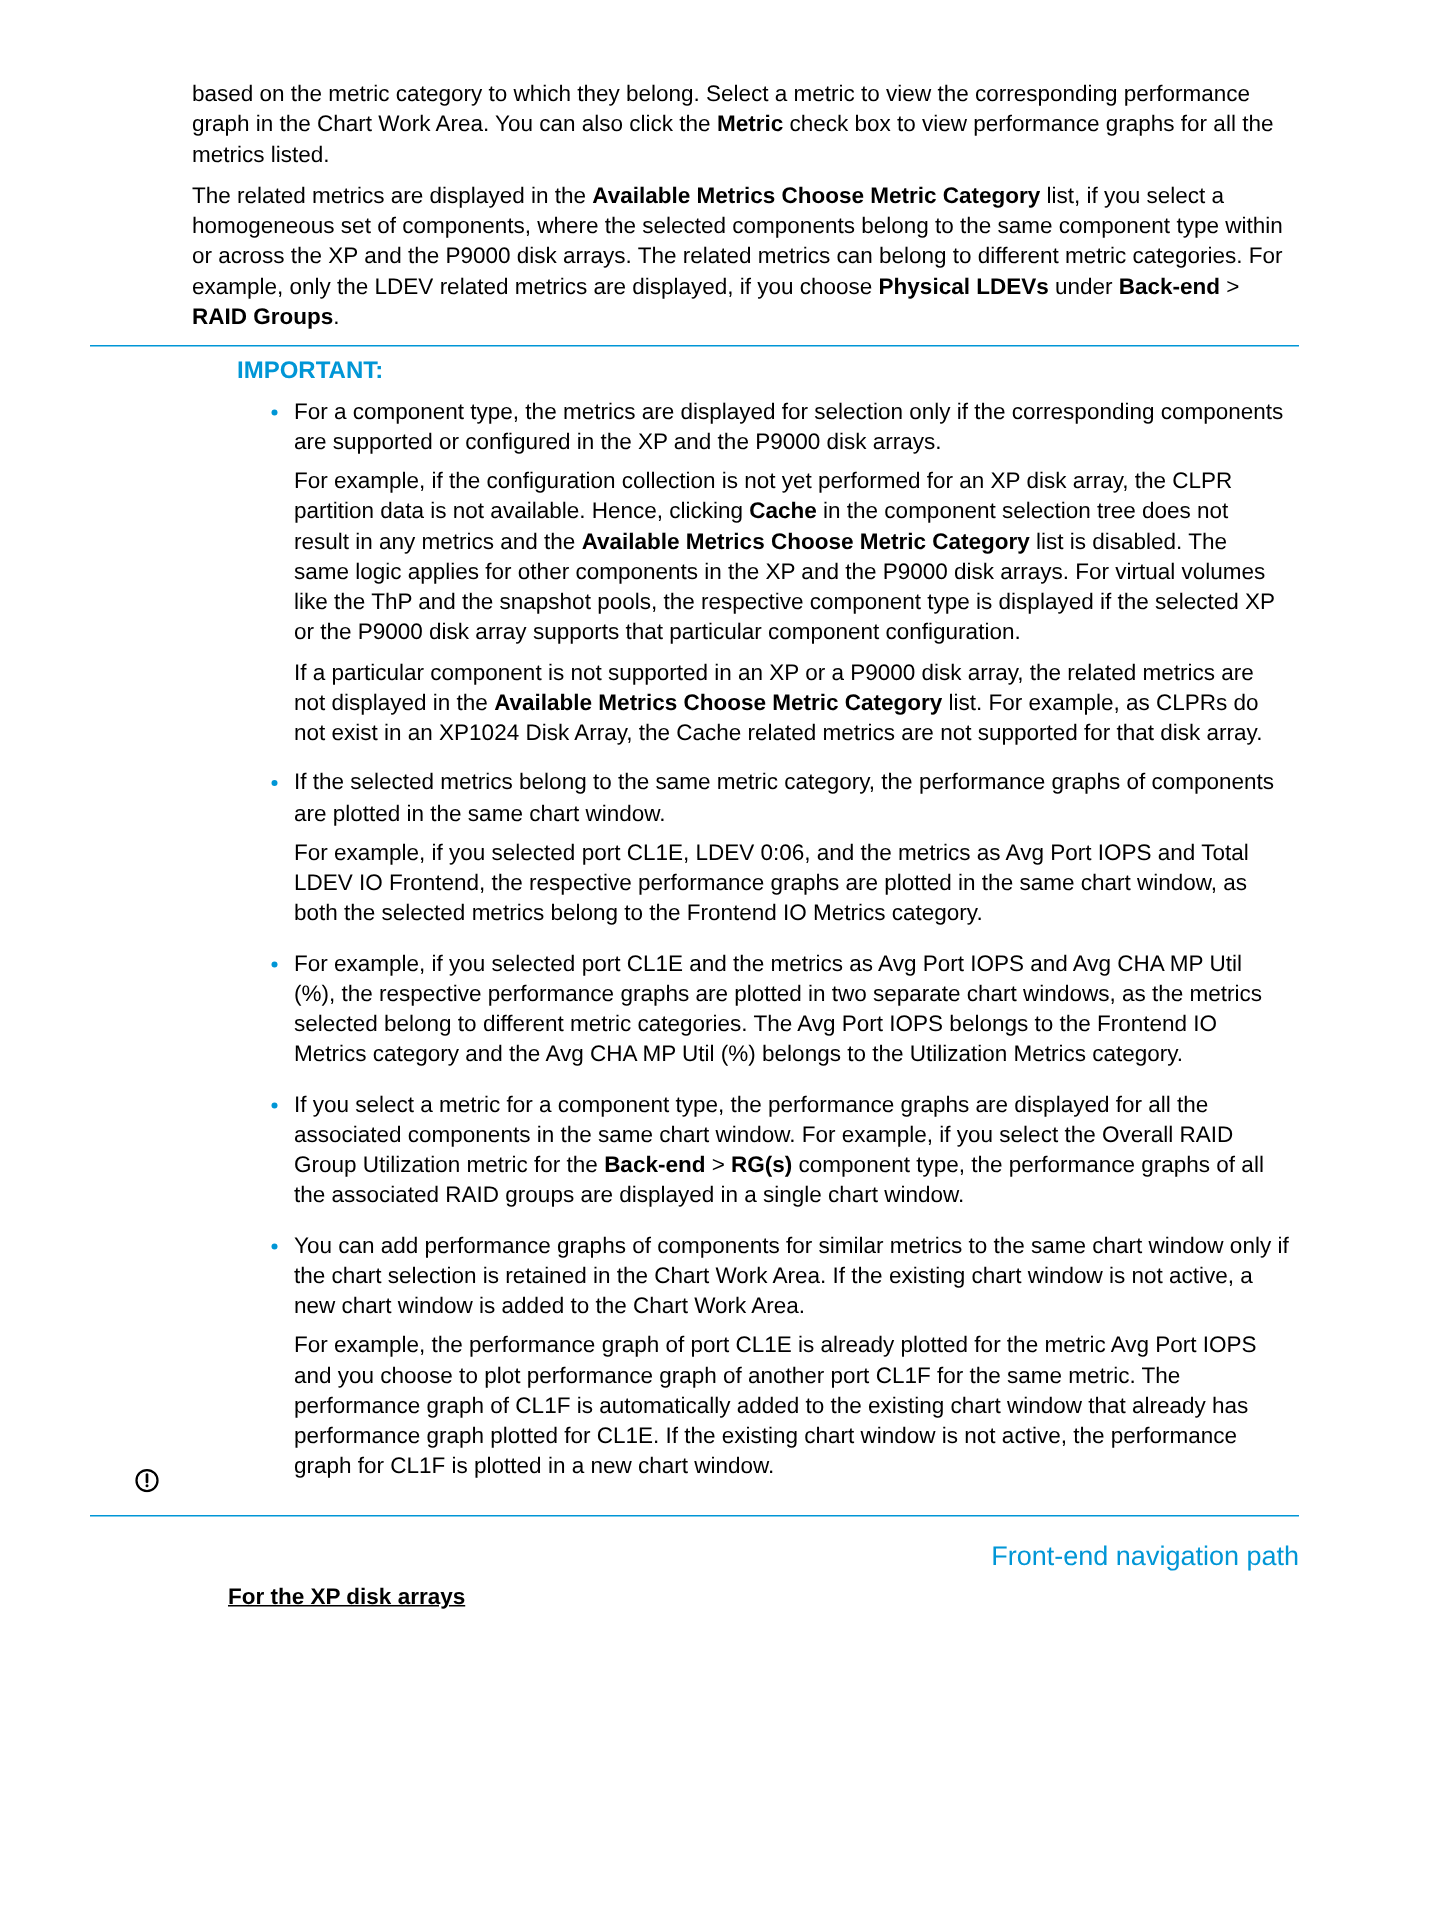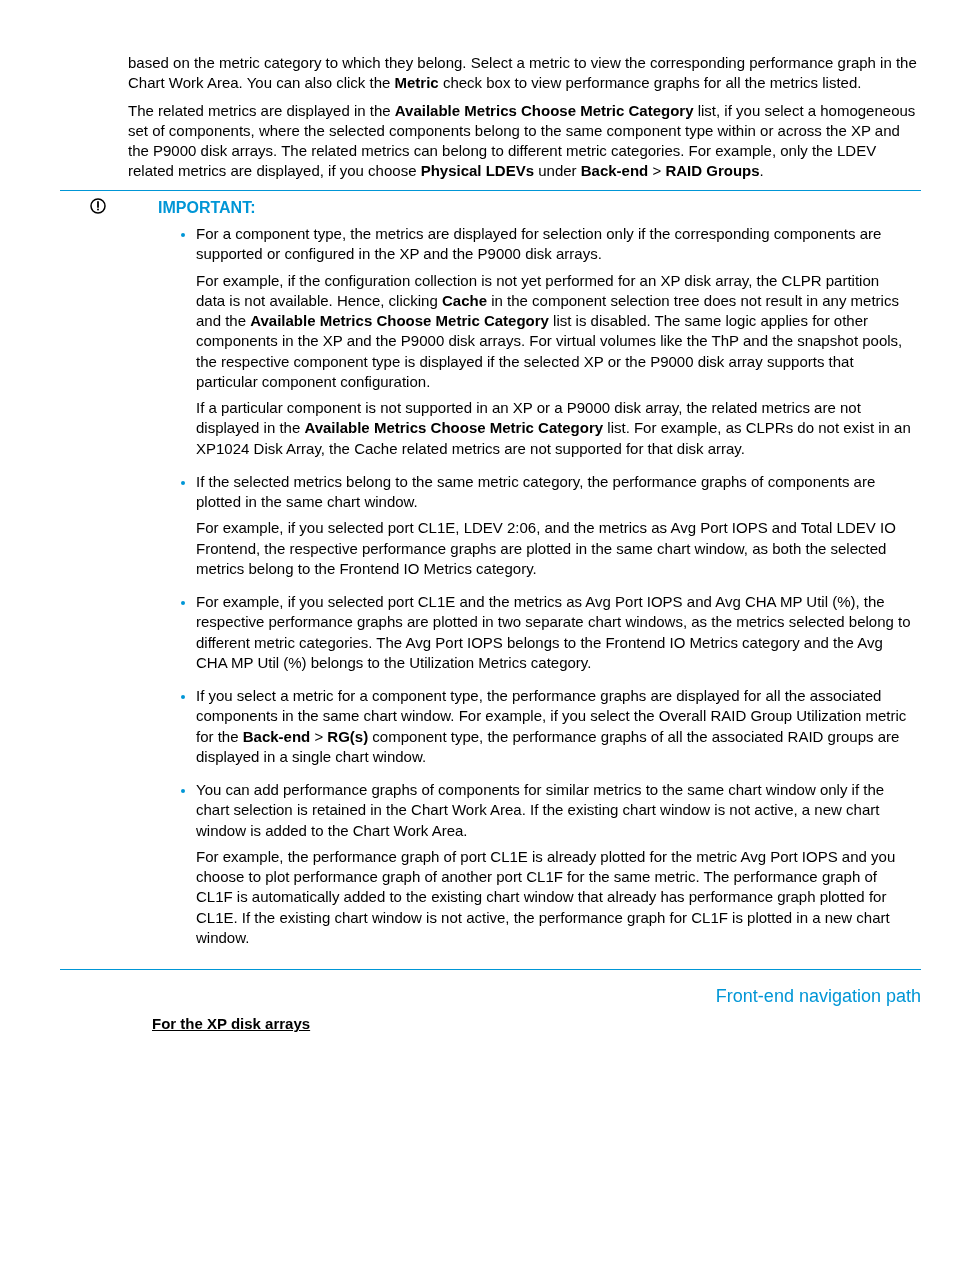--- a/index.html
+++ b/index.html
@@ -6,36 +6,36 @@
       font-family: Arial, Helvetica, sans-serif;
       font-size: 15px;
       line-height: 1.35;
       color: #000;
       margin: 0;
       padding: 0;
       width: 954px;
       background: #fff;
     }
     .page {
-      padding: 53px 33px 40px 60px;
+      padding: 53px 88px 40px 60px;
     }
     .content-indent {
       margin-left: 68px;
     }
     .para {
       margin: 0 0 7px 0;
     }
     .hr {
       border: none;
       border-top: 1.5px solid #0096d6;
       margin: 8px 0 6px 0;
     }
     .important-row {
       display: flex;
-      align-items: flex-start;
+      align-items: flex-end;
     }
     .important-icon {
       width: 68px;
       flex-shrink: 0;
       padding-left: 30px;
       padding-top: 1px;
     }
     .important-icon svg {
       width: 16px;
       height: 16px;
@@ -113,21 +113,21 @@
           <span>For a component type, the metrics are displayed for selection only if the corresponding components are supported or configured in the XP and the P9000 disk arrays.</span>
           <p class="li-para">
             <span>For example, if the configuration collection is not yet performed for an XP disk array, the CLPR partition data is not available. Hence, clicking </span><b>Cache</b><span> in the component selection tree does not result in any metrics and the </span><b>Available Metrics Choose Metric Category</b><span> list is disabled. The same logic applies for other components in the XP and the P9000 disk arrays. For virtual volumes like the ThP and the snapshot pools, the respective component type is displayed if the selected XP or the P9000 disk array supports that particular component configuration.</span>
           </p>
           <p class="li-para">
             <span>If a particular component is not supported in an XP or a P9000 disk array, the related metrics are not displayed in the </span><b>Available Metrics Choose Metric Category</b><span> list. For example, as CLPRs do not exist in an XP1024 Disk Array, the Cache related metrics are not supported for that disk array.</span>
           </p>
         </li>
         <li>
           <span>If the selected metrics belong to the same metric category, the performance graphs of components are plotted in the same chart window.</span>
-          <p class="li-para">For example, if you selected port CL1E, LDEV 2:06, and the metrics as Avg Port IOPS and Total LDEV IO  Frontend, the respective performance graphs are plotted in the same chart window, as both the selected metrics belong to the Frontend IO Metrics category.</p>
+          <p class="li-para">For example, if you selected port CL1E, LDEV 0:06, and the metrics as Avg Port IOPS and Total LDEV IO  Frontend, the respective performance graphs are plotted in the same chart window, as both the selected metrics belong to the Frontend IO Metrics category.</p>
         </li>
         <li>
           <p class="li-para">For example, if you selected port CL1E and the metrics as Avg Port IOPS and Avg CHA MP Util (%), the respective performance graphs are plotted in two separate chart windows, as the metrics selected belong to different metric categories. The Avg Port IOPS belongs to the Frontend IO Metrics category and the Avg CHA MP Util (%) belongs to the Utilization Metrics category.</p>
         </li>
         <li>
           <span>If you select a metric for a component type, the performance graphs are displayed for all the associated components in the same chart window. For example, if you select the Overall RAID Group Utilization metric for the </span><b>Back-end</b><span> &gt; </span><b>RG(s)</b><span> component type, the performance graphs of all the associated RAID groups are displayed in a single chart window.</span>
         </li>
         <li>
           <span>You can add performance graphs of components for similar metrics to the same chart window only if the chart selection is retained in the Chart Work Area. If the existing chart window is not active, a new chart window is added to the Chart Work Area.</span>
           <p class="li-para">For example, the performance graph of port CL1E is already plotted for the metric Avg Port IOPS and you choose to plot performance graph of another port CL1F for the same metric. The performance graph of CL1F is automatically added to the existing chart window that already has performance graph plotted for CL1E. If the existing chart window is not active, the performance graph for CL1F is plotted in a new chart window.</p>

